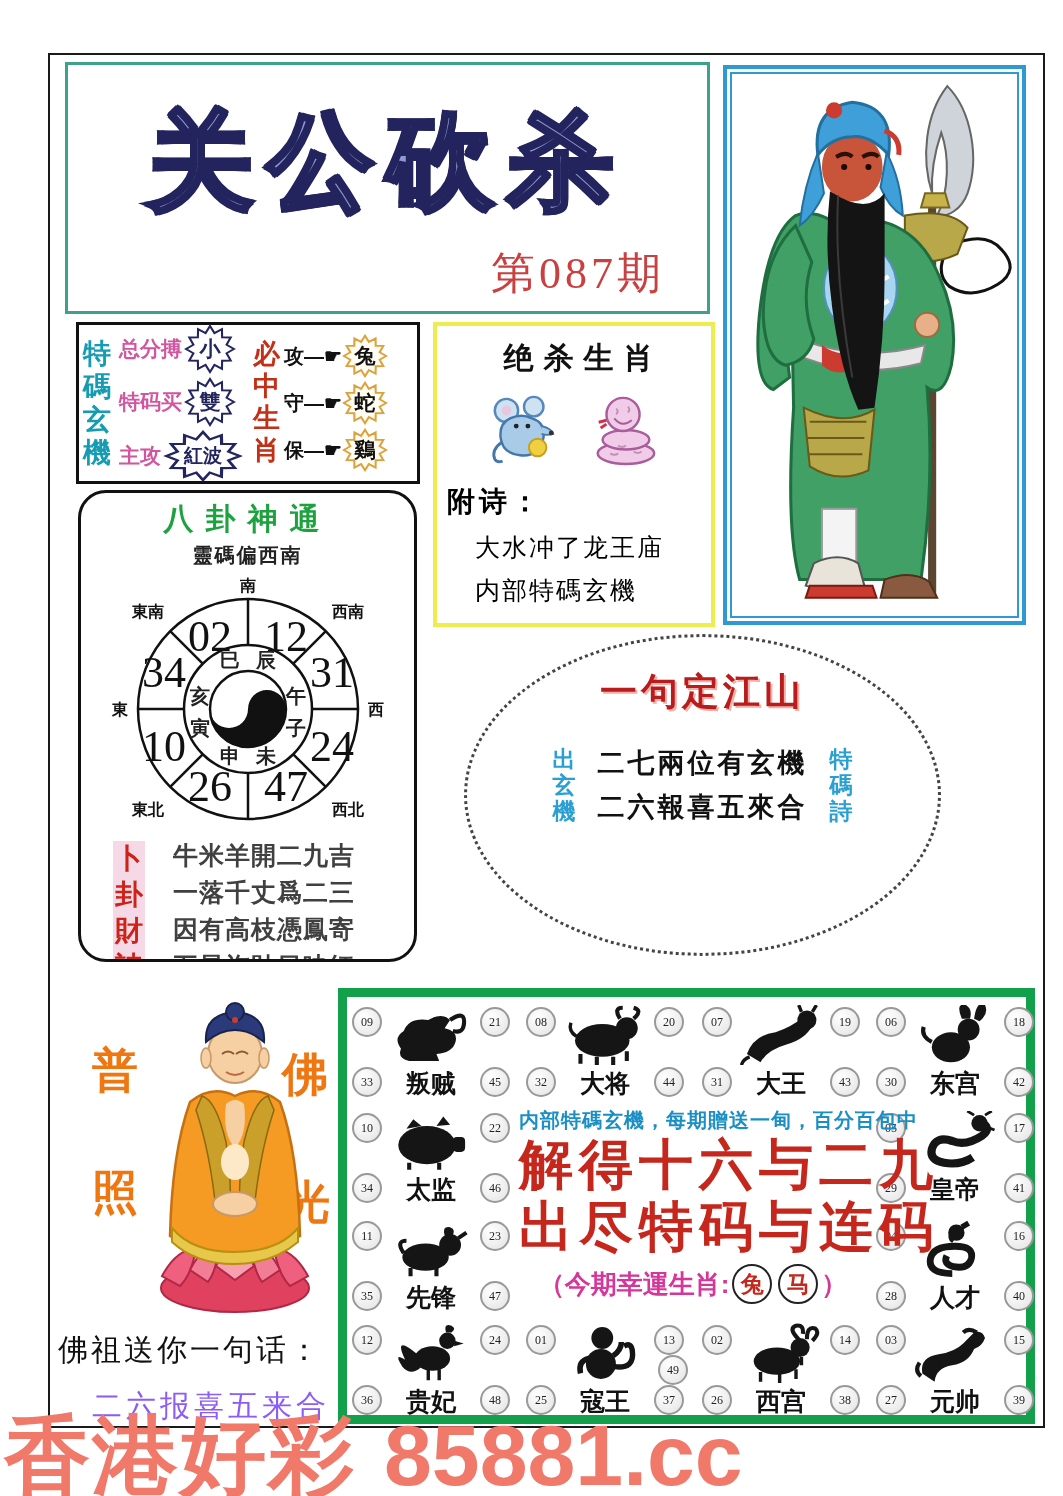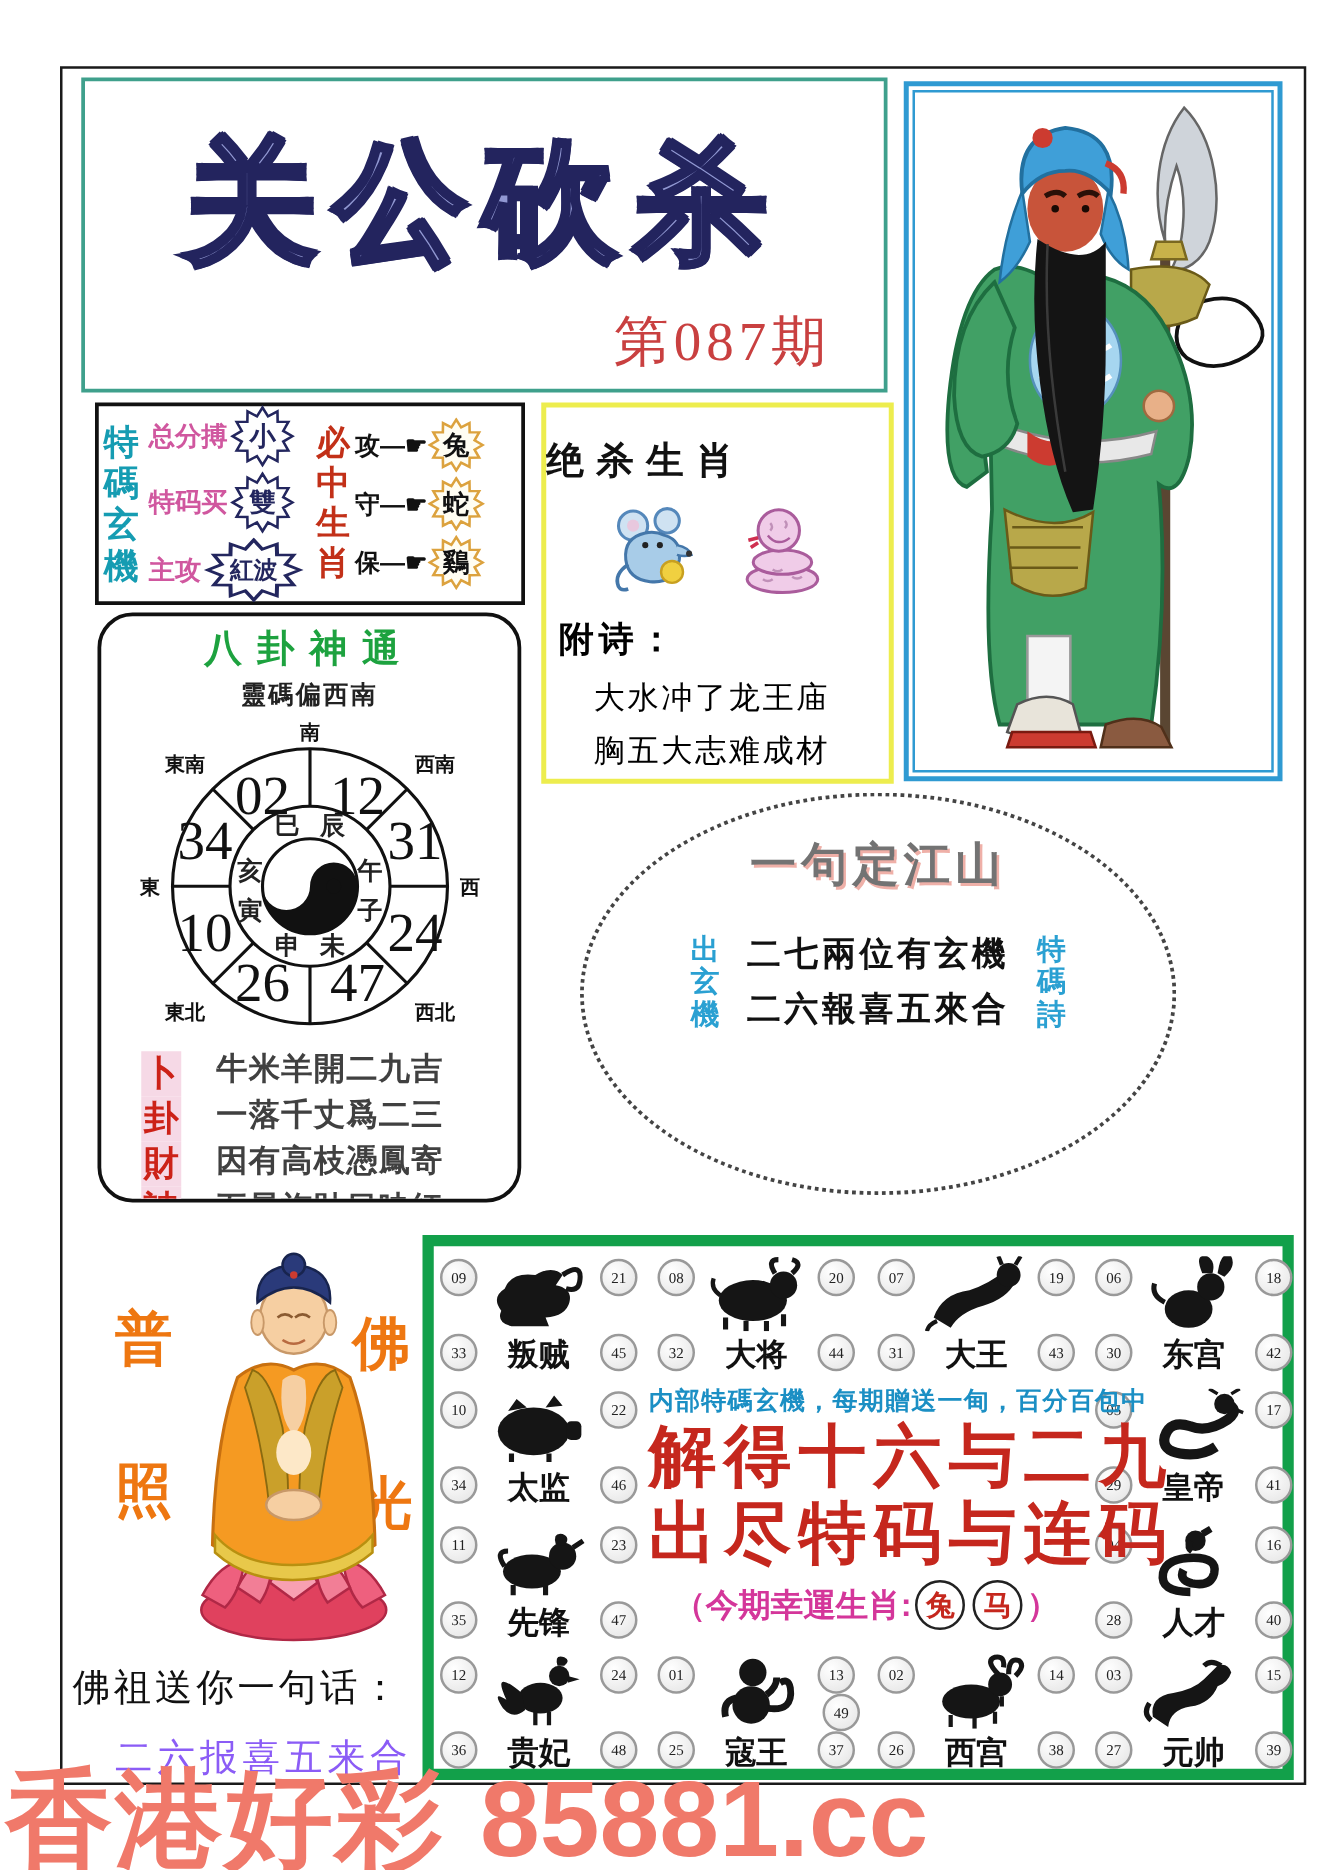--- a/index.html
+++ b/index.html
@@ -47,28 +47,28 @@
   .cnum{font-family:"Liberation Serif",serif;font-size:44px;fill:#111;text-anchor:middle;}
   .branch{font-size:20px;font-weight:bold;fill:#222;text-anchor:middle;}
   .dir{font-size:16px;font-weight:bold;fill:#111;text-anchor:middle;}
   #poem-zone{position:relative;margin-top:0px;height:152px;}
   #poem-vtitle{position:absolute;left:32px;top:4px;}
   #poem-vtitle span{color:#cc2218;font-size:28px;font-weight:bold;line-height:36px;background:#f6d9e6;padding:0 2px;}
   #poem-lines{margin-left:92px;font-family:"Liberation Serif",serif;font-weight:bold;font-size:25px;line-height:37px;color:#404040;letter-spacing:1px;white-space:nowrap;}
 
   
   #kill-box{left:433px;top:322px;width:274px;height:297px;border:4px solid #eded4e;}
-  #kill-title{margin-top:22px;text-align:left;font-size:30px;font-weight:bold;letter-spacing:10px;color:#111;}
+  #kill-title{margin-top:12px;text-align:center;font-size:30px;font-weight:bold;letter-spacing:10px;color:#111;padding-left:19px;}
   #kill-icons{display:flex;justify-content:center;gap:26px;margin-top:14px;}
   #kill-poem-label{margin:16px 0 0 10px;font-size:28px;font-weight:bold;font-family:"Liberation Serif",serif;letter-spacing:4px;}
   .kill-line{margin:10px 0 0 38px;font-size:25px;font-family:"Liberation Serif",serif;letter-spacing:2px;}
 
   
   #oval{left:464px;top:634px;width:471px;height:316px;border:3px dotted #444;border-radius:50%;}
-  #oval-title{margin-top:30px;text-align:center;font-size:37px;font-weight:bold;color:#737373;letter-spacing:4px;text-shadow:2px 2px 0 #efb0a8;}
+  #oval-title{margin-top:30px;text-align:center;font-size:37px;font-weight:bold;color:#b91c1c;letter-spacing:4px;text-shadow:2px 2px 0 #efb0a8;}
   #oval-sentence{margin-top:24px;text-align:center;font-size:41px;font-weight:bold;color:#cc2a1a;font-family:"Liberation Serif",serif;letter-spacing:5px;}
   #oval-bottom{display:flex;justify-content:center;align-items:center;gap:22px;margin-top:24px;}
   .oval-vcol span{color:#2aa0d2;font-size:23px;font-weight:bold;line-height:26px;}
   #oval-lines div{font-size:27px;font-weight:bold;font-family:"Liberation Serif",serif;color:#111;letter-spacing:3px;line-height:44px;white-space:nowrap;}
 
   
   .corner-char{font-size:46px;font-weight:bold;color:#ee7711;font-family:"Liberation Serif",serif;}
   #buddha-msg-label{left:58px;top:1330px;font-size:30px;font-family:Liberation Sans, sans-serif;letter-spacing:3px;color:#111;}
   #buddha-msg{left:92px;top:1386px;font-size:30px;font-family:Liberation Serif, serif;letter-spacing:4px;color:#8b5cf6;}
 
@@ -320,21 +320,21 @@
         <ellipse cx="40" cy="62" rx="29" ry="11" fill="#f0cce8" stroke="#aa5c9c" stroke-width="2.5"></ellipse>
         <ellipse cx="40" cy="48" rx="24" ry="10" fill="#f0cce8" stroke="#aa5c9c" stroke-width="2.5"></ellipse>
         <circle cx="37" cy="22" r="17" fill="#f0cce8" stroke="#aa5c9c" stroke-width="2.5"></circle>
         <path d="M28 26 q8 10 18 2" fill="none" stroke="#aa5c9c" stroke-width="2"></path>
         <path d="M20 28 l-8 2 M20 32 l-6 4" stroke="#d03050" stroke-width="3" fill="none"></path>
         <path d="M30 16 q3 3 0 6 M42 14 q3 3 0 6 M32 54 q4 3 8 0 M48 60 q4 3 8 0 M24 62 q4 3 8 0" fill="none" stroke="#c090b8" stroke-width="2"></path>
       </svg>
     </div>
     <div id="kill-poem-label">附诗：</div>
     <div class="kill-line">大水冲了龙王庙</div>
-    <div class="kill-line">胸五大志难成材</div>
+    <div class="kill-line">内部特碼玄機</div>
   </div>
 
   <div id="oval" class="abs">
     <div id="oval-title">一句定江山</div>
     <div id="oval-bottom">
       <div class="vcol oval-vcol">
         <span>出</span>
         <span>玄</span>
         <span>機</span>
       </div>

